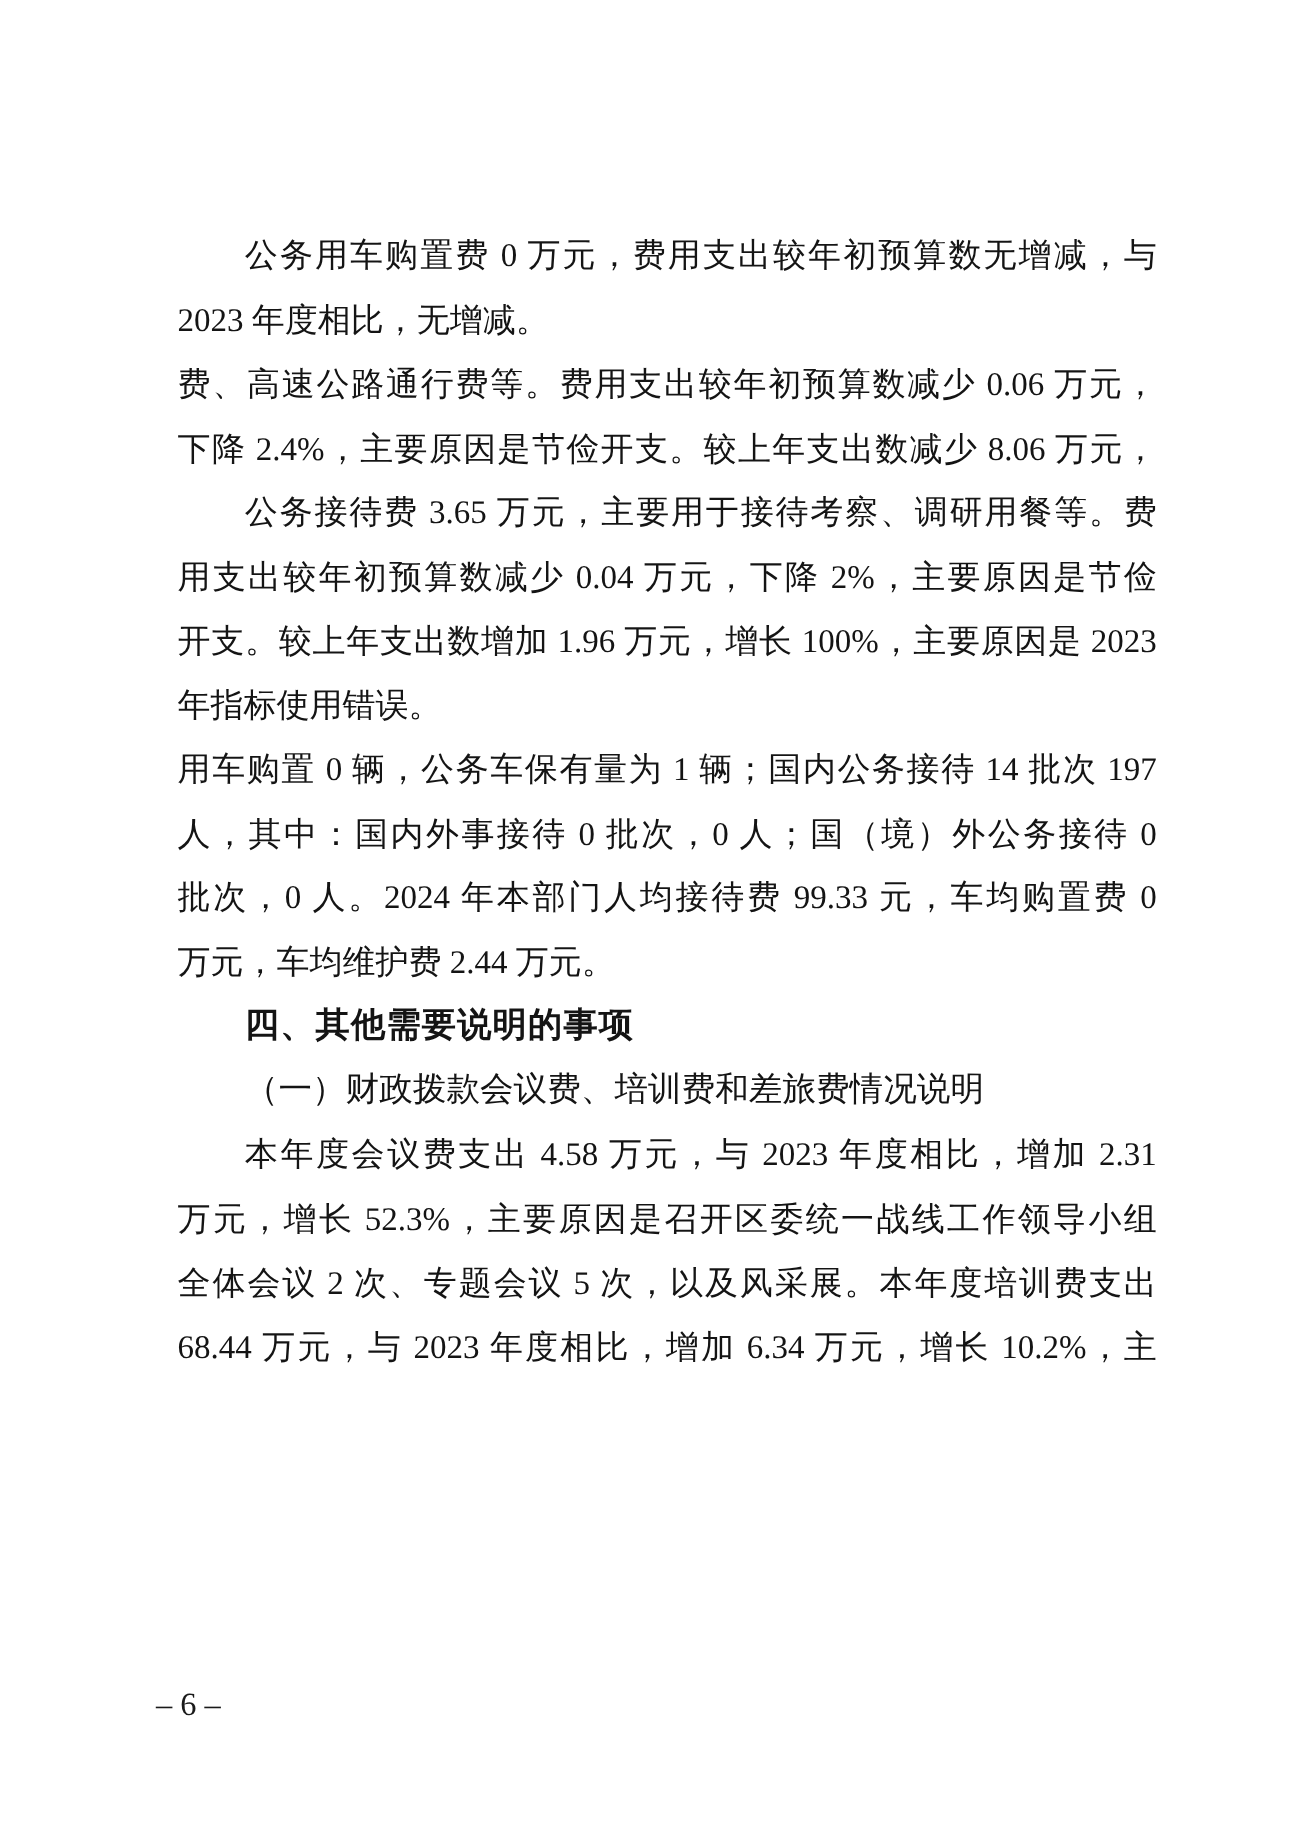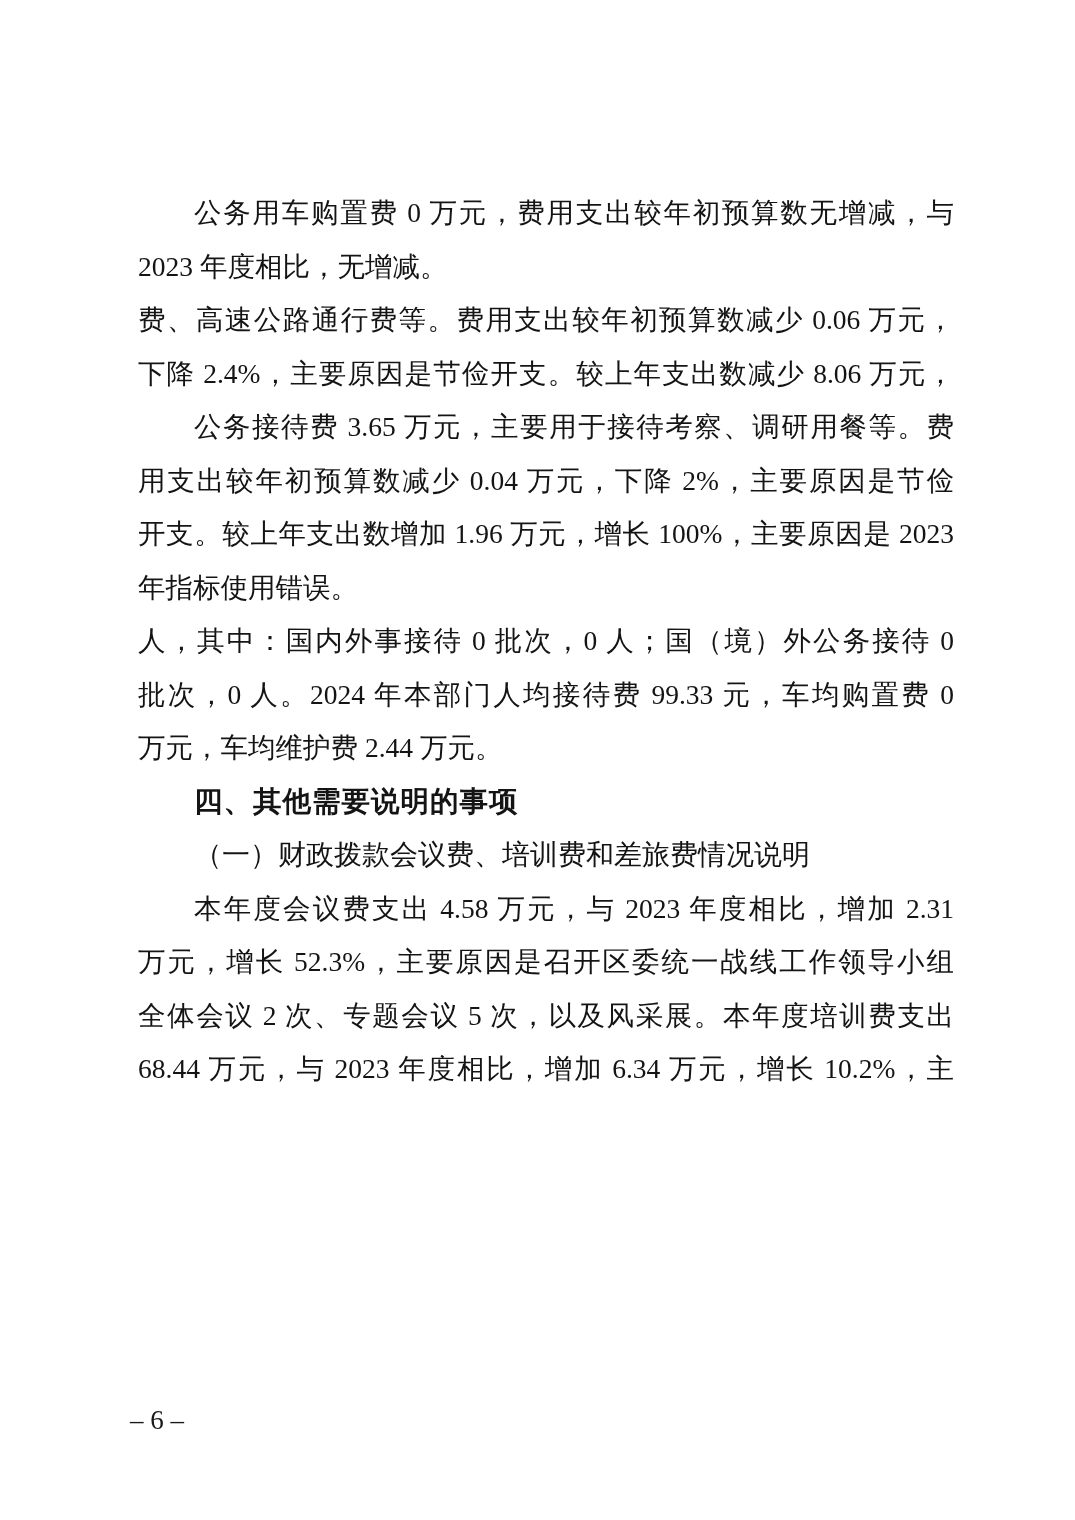--- a/index.html
+++ b/index.html
@@ -15,21 +15,21 @@
     color: #141414;
     overflow: hidden;
   }
   .page {
     position: absolute;
     inset: 0;
     background: #ffffff;
   }
   .content {
     position: absolute;
-    left: 138px;
+    left: 148px;
     top: 186px;
     width: 816px;
     font-size: 27.5px;
   }
   .ln {
     height: 53.5px;
     line-height: 53.5px;
     overflow: hidden;
     text-align: justify;
     text-align-last: justify;
@@ -74,20 +74,21 @@
 
     <div class="ln j">费、高速公路通行费等。费用支出较年初预算数减少 0.06 万元，</div>
     <div class="ln j">下降 2.4%，主要原因是节俭开支。较上年支出数减少 8.06 万元，</div>
 
     <div class="ln j first">公务接待费 3.65 万元，主要用于接待考察、调研用餐等。费</div>
     <div class="ln j">用支出较年初预算数减少 0.04 万元，下降 2%，主要原因是节俭</div>
     <div class="ln j">开支。较上年支出数增加 1.96 万元，增长 100%，主要原因是 2023</div>
     <div class="ln end">年指标使用错误。</div>
 
 
+    <div class="ln j">用车购置 0 辆，公务车保有量为 1 辆；国内公务接待 14 批次 197</div>
     <div class="ln j">人，其中：国内外事接待 0 批次，0 人；国（境）外公务接待 0</div>
     <div class="ln j">批次，0 人。2024 年本部门人均接待费 99.33 元，车均购置费 0</div>
     <div class="ln end">万元，车均维护费 2.44 万元。</div>
 
     <div class="ln first h-hei">四、其他需要说明的事项</div>
 
     <div class="ln first h-kai">（一）财政拨款会议费、培训费和差旅费情况说明</div>
 
     <div class="ln j first">本年度会议费支出 4.58 万元，与 2023 年度相比，增加 2.31</div>
     <div class="ln j">万元，增长 52.3%，主要原因是召开区委统一战线工作领导小组</div>

